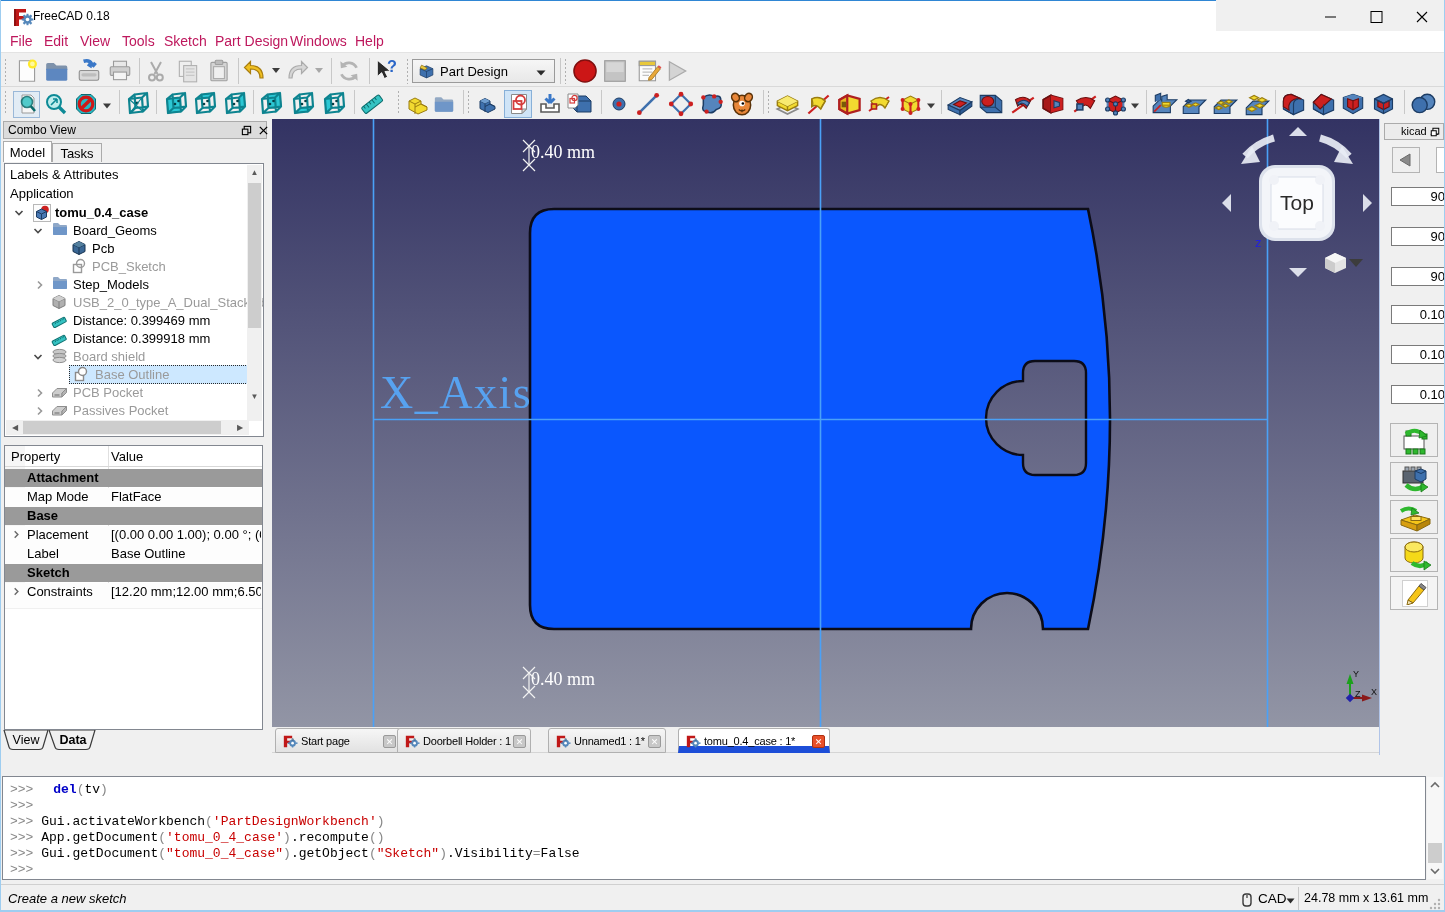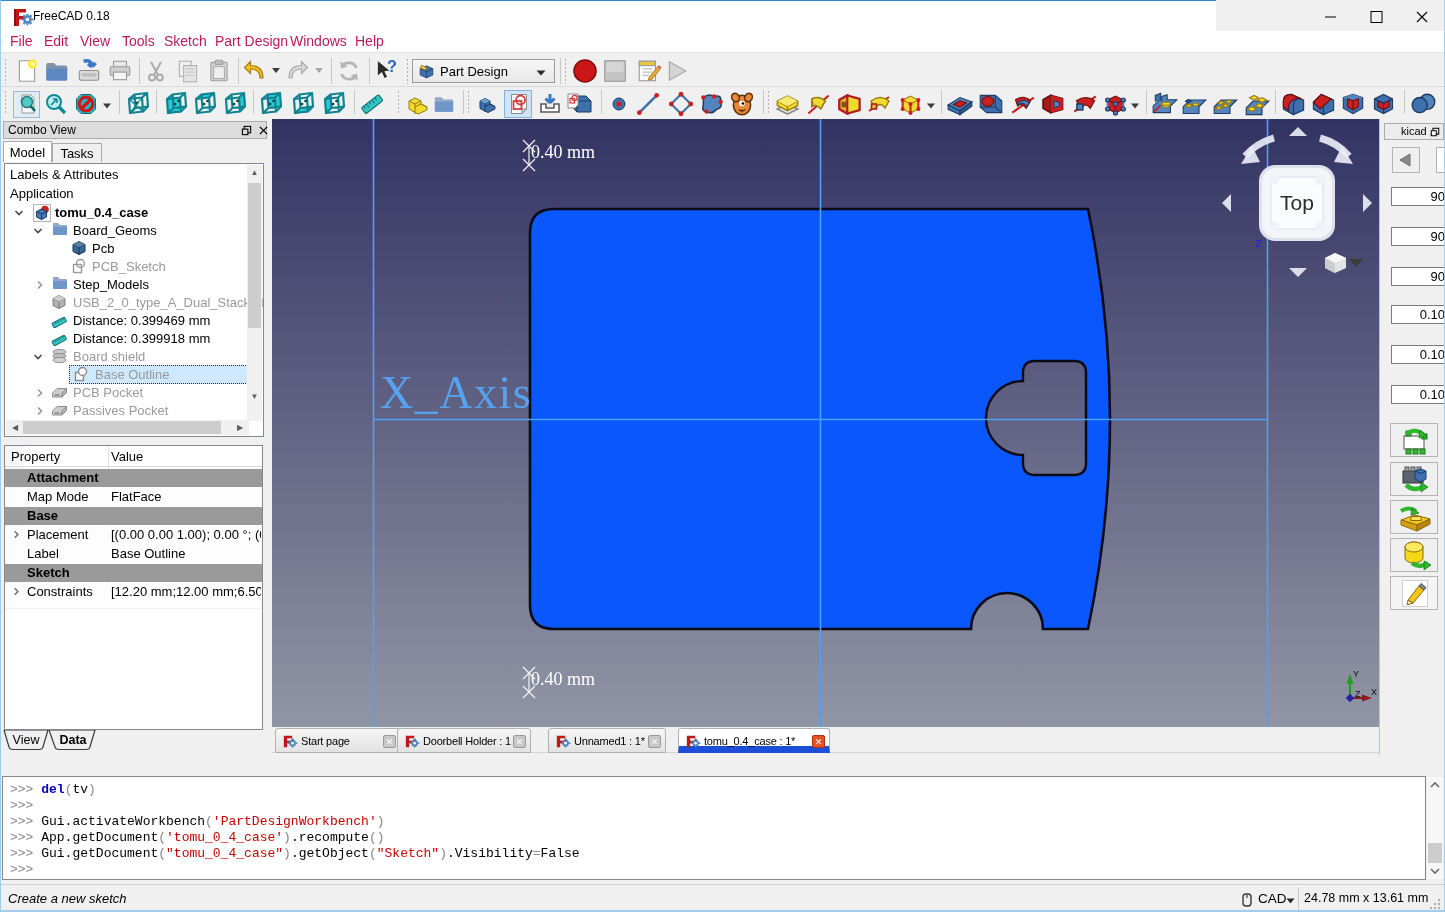--- a/index.html
+++ b/index.html
@@ -67,21 +67,21 @@
 .mtab .mclose { position:absolute; right:4px; top:6px; width:13px; height:13px; background:#c8c8c8; border:1px solid #9a9a9a; border-radius:2px; color:#fff; font-size:9px; text-align:center; line-height:13px; }
 .mtab .mclose.red { background:#e8502a; border-color:#b03010; }
 
 #pycon { position:absolute; left:0; top:755px; width:1445px; height:127px; background:#f0f0f0; }
 #pycon .ptitle { position:absolute; left:0; top:0; width:1445px; height:20px; background:#d6d6d6; border-top:1px solid #ababab; font-size:12px; padding:3px 0 0 4px; }
 #pycode { position:absolute; left:2px; top:21px; width:1424px; height:104px; background:#fff; border:1px solid #828790; font-family:"Liberation Mono", monospace; font-size:13px; line-height:16px; padding:5px 0 0 7px; white-space:pre; }
 #pyscroll { position:absolute; left:1427px; top:22px; width:16px; height:102px; background:#f7f7f7; }
 
 #statusbar { position:absolute; left:0; top:884px; width:1445px; height:28px; background:#f0f0f0; border-top:1px solid #d0d0d0; }
 .gray { color:#888; }
-.kw { color:#0000c8; font-weight:bold; }
+.kw { color:#0000c8; font-weight:bold;margin-left:12px; }
 .str { color:#c80000; }
 </style>
 </head>
 <body>
 <div id="edgeL"></div>
 <div id="edgeR"></div>
 <div id="edgeB"></div>
 <div id="titlebar">
   <svg class="appicon" width="22" height="19" viewBox="0 0 22 19">
     <path d="M1 1 L13 1 L13 4.5 L6 4.5 L6 8 L12 8 L12 11.5 L6 11.5 L6 18 L1 18 Z" fill="#c01818"></path>

